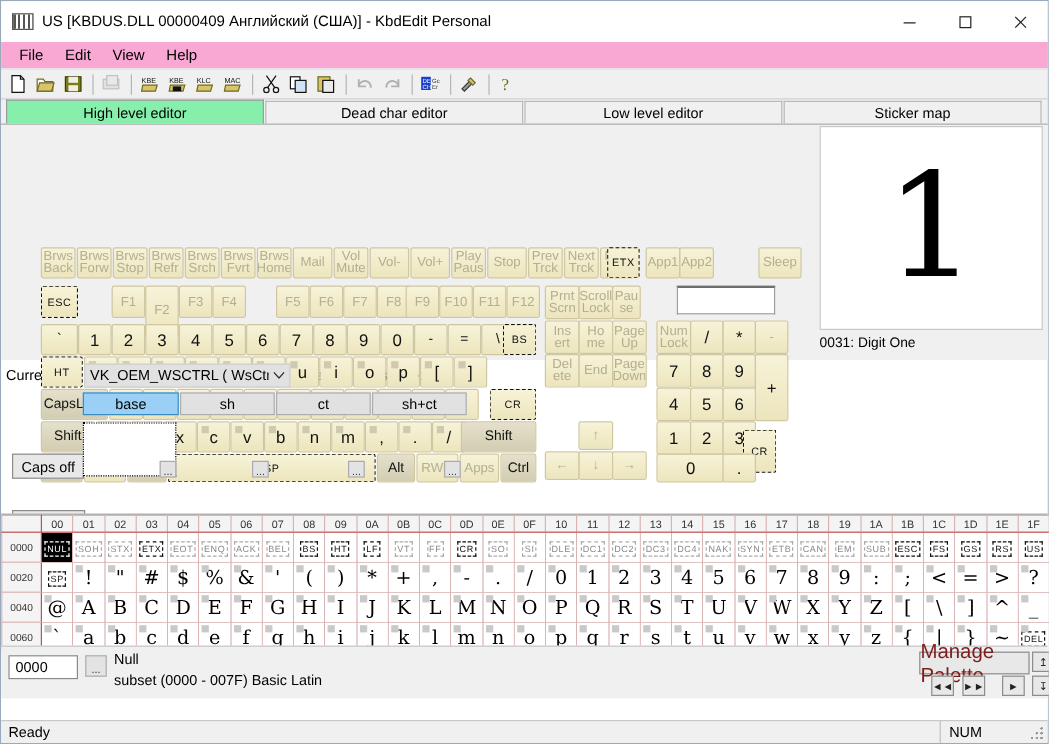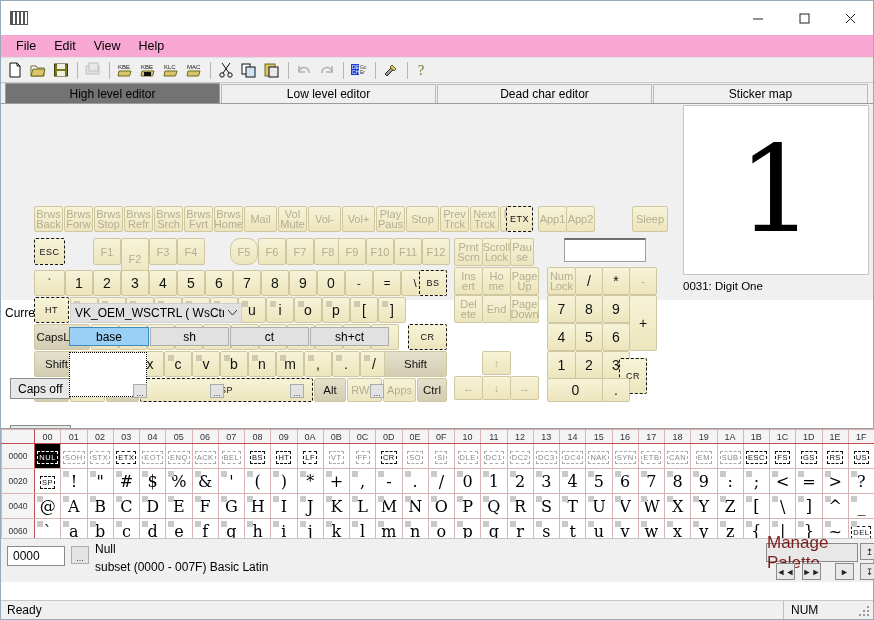--- a/index.html
+++ b/index.html
@@ -32,21 +32,21 @@
   
   .toolbar { height:26px; background:#f0f0f0; display:flex; align-items:center; flex:0 0 26px;
              border-top:1px solid #e0e0e0; border-bottom:1px solid #c8c8c8; padding-left:3px; }
   .tool { width:22px; height:22px; display:flex; align-items:center; justify-content:center; margin-right:1px; }
   .tsep { width:1px; height:17px; background:#b5b5b5; margin:0 4px; }
 
   
   .tabrow { flex:0 0 20px; height:20px; display:flex; align-items:flex-end; background:#f0f0f0; padding:0 4px; }
   .tab { flex:1; height:19px; display:flex; align-items:center; justify-content:center;
          font-size:12px; background:#f0f0f0; border:1px solid #b9b9b9; border-bottom:none; margin-right:1px; color:#000; }
-  .tab.active { background:#737373; height:20px; border-color:#9c9c9c; position:relative; z-index:2;}
+  .tab.active { background:#86efac; height:20px; border-color:#9c9c9c; position:relative; z-index:2;}
 
   
   .body-area { flex:1 1 auto; background:#fff; border-top:1px solid #9c9c9c; display:flex; flex-direction:column; position:relative; }
 
   .kb-region { position:relative; height:196px; flex:0 0 196px; background:#f0f0f0; }
 
   
   .key {
     position:absolute;
     background:linear-gradient(#f7f3d8,#ece5bd);
@@ -134,20 +134,21 @@
             radial-gradient(circle at 10px 6px, #9a9a9a 1px, transparent 1.2px),
             radial-gradient(circle at 10px 2px, #9a9a9a 1px, transparent 1.2px);}
 </style>
 </head>
 <body>
 
 <div id="app">
 
   <div class="titlebar">
     <div class="title-icon"></div>
+    <div class="title-text">US [KBDUS.DLL 00000409 Английский (США)] - KbdEdit Personal</div>
     <div class="title-btns">
       <div class="tb-btn">
         <svg width="14" height="14">
             <line x1="2" y1="8" x2="12" y2="8" stroke="#222" stroke-width="1"></line>
           </svg>
       </div>
       <div class="tb-btn">
         <svg width="14" height="14">
             <rect x="3" y="3" width="9" height="9" fill="none" stroke="#222" stroke-width="1"></rect>
           </svg>
@@ -274,22 +275,22 @@
     <div class="tsep"></div>
     <div class="tool">
       <svg width="16" height="16">
           <text x="3" y="13" font-size="14" fill="#6b6b1e" font-family="Liberation Serif">?</text>
         </svg>
     </div>
   </div>
 
   <div class="tabrow">
     <div class="tab active">High level editor</div>
+    <div class="tab">Dead char editor</div>
     <div class="tab">Low level editor</div>
-    <div class="tab">Dead char editor</div>
     <div class="tab">Sticker map</div>
   </div>
 
   <div class="body-area">
 
     <div class="kb-region" id="kbregion">
       <div class="preview-panel">
         <div class="preview-box">
           <div class="preview-glyph">1</div>
         </div>
@@ -363,21 +364,21 @@
         </div>
         <div class="key dim" style="left: 120px; top: 134px; width: 28px; height: 42px;">
           <span>F2</span>
         </div>
         <div class="key dim" style="left: 148px; top: 134px; width: 28px; height: 27px;">
           <span>F3</span>
         </div>
         <div class="key dim" style="left: 176px; top: 134px; width: 28px; height: 27px;">
           <span>F4</span>
         </div>
-        <div class="key dim" style="left: 229px; top: 134px; width: 28px; height: 27px; border-radius: 10px;">
+        <div class="key dim" style="left: 229px; top: 134px; width: 28px; height: 27px;">
           <span>F5</span>
         </div>
         <div class="key dim" style="left: 257px; top: 134px; width: 28px; height: 27px;">
           <span>F6</span>
         </div>
         <div class="key dim" style="left: 285px; top: 134px; width: 28px; height: 27px;">
           <span>F7</span>
         </div>
         <div class="key dim" style="left: 313px; top: 134px; width: 28px; height: 27px;">
           <span>F8</span>

